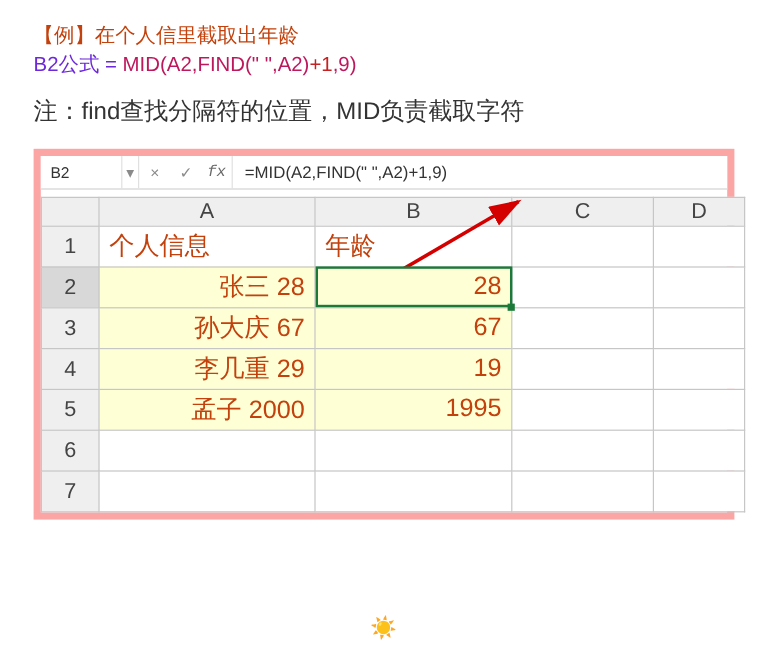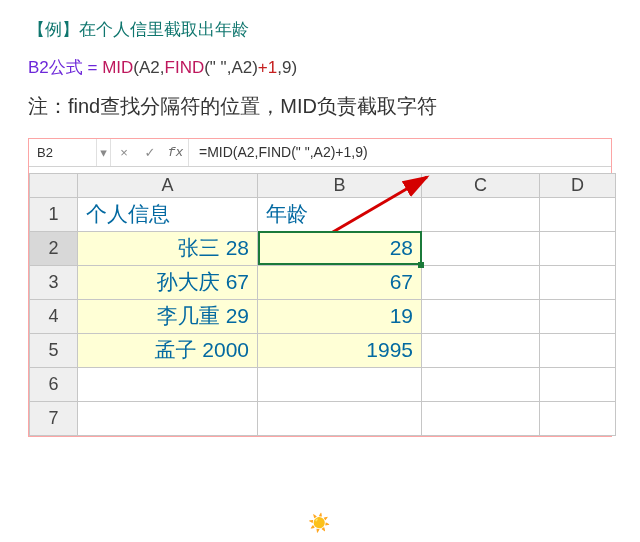--- a/index.html
+++ b/index.html
@@ -4,30 +4,30 @@
   <style>
     * { box-sizing: border-box; margin: 0; padding: 0; }
     body {
       width: 640px;
       height: 542px;
       background: #fff;
       font-family: Arial, "Microsoft YaHei", sans-serif;
       padding: 18px 28px;
       position: relative;
     }
-    .intro-line { font-size: 17px; color: #0f766e; margin-bottom: 14px; line-height: 1.4; }
+    .intro-line { font-size: 17px; color: #c2410c; line-height: 1.4; }
     .formula-line { font-size: 17px; margin-bottom: 14px; }
     .black { color: #6d28d9; }
     .orange { color: #be185d; }
-    .brown { color: #404040; }
+    .brown { color: #be185d; }
     .red { color: #c62020; }
     .note-line { font-size: 20px; color: #333; margin-bottom: 18px; }
 
     .excel-frame {
-      border: 1px solid #fca5a5;
+      border: 6px solid #fca5a5;
       width: 584px;
       background: #fff;
       position: relative;
     }
 
     .fx-row {
       display: flex;
       align-items: center;
       height: 28px;
       border-bottom: 1px solid #d2d2d2;
@@ -108,21 +108,21 @@
       color: #444;
       text-align: center;
       font-size: 18px;
       width: 48px;
       height: 34px;
     }
     .sheet .row-head.active { background: #d8d8d8; }
     .sheet td.cell {
       padding: 2px 8px;
       font-size: 21px;
-      color: #0369a1;
+      color: #c2410c;
       text-align: left;
       vertical-align: middle;
       background: #fff;
     }
     .sheet td.cell.yellow { background: #ffffd6; text-align: right; }
     .sheet td.cell.sel {
       outline: 2px solid #1b7a3a;
       outline-offset: -2px;
       position: relative;
       margin-top: 24px;

